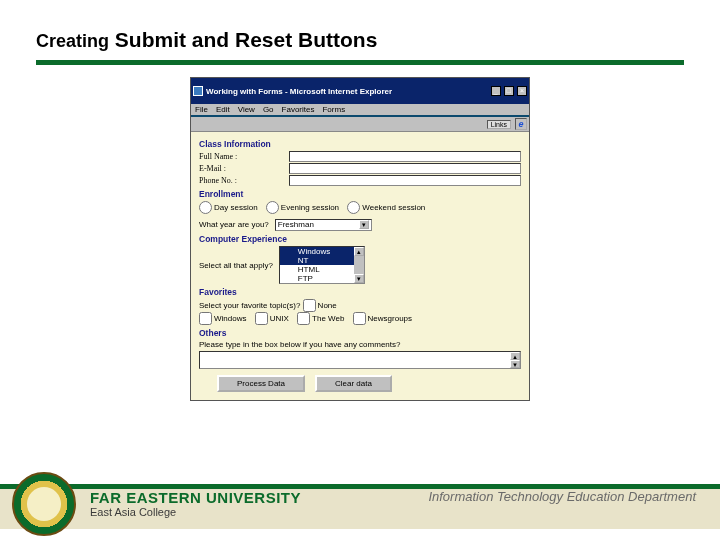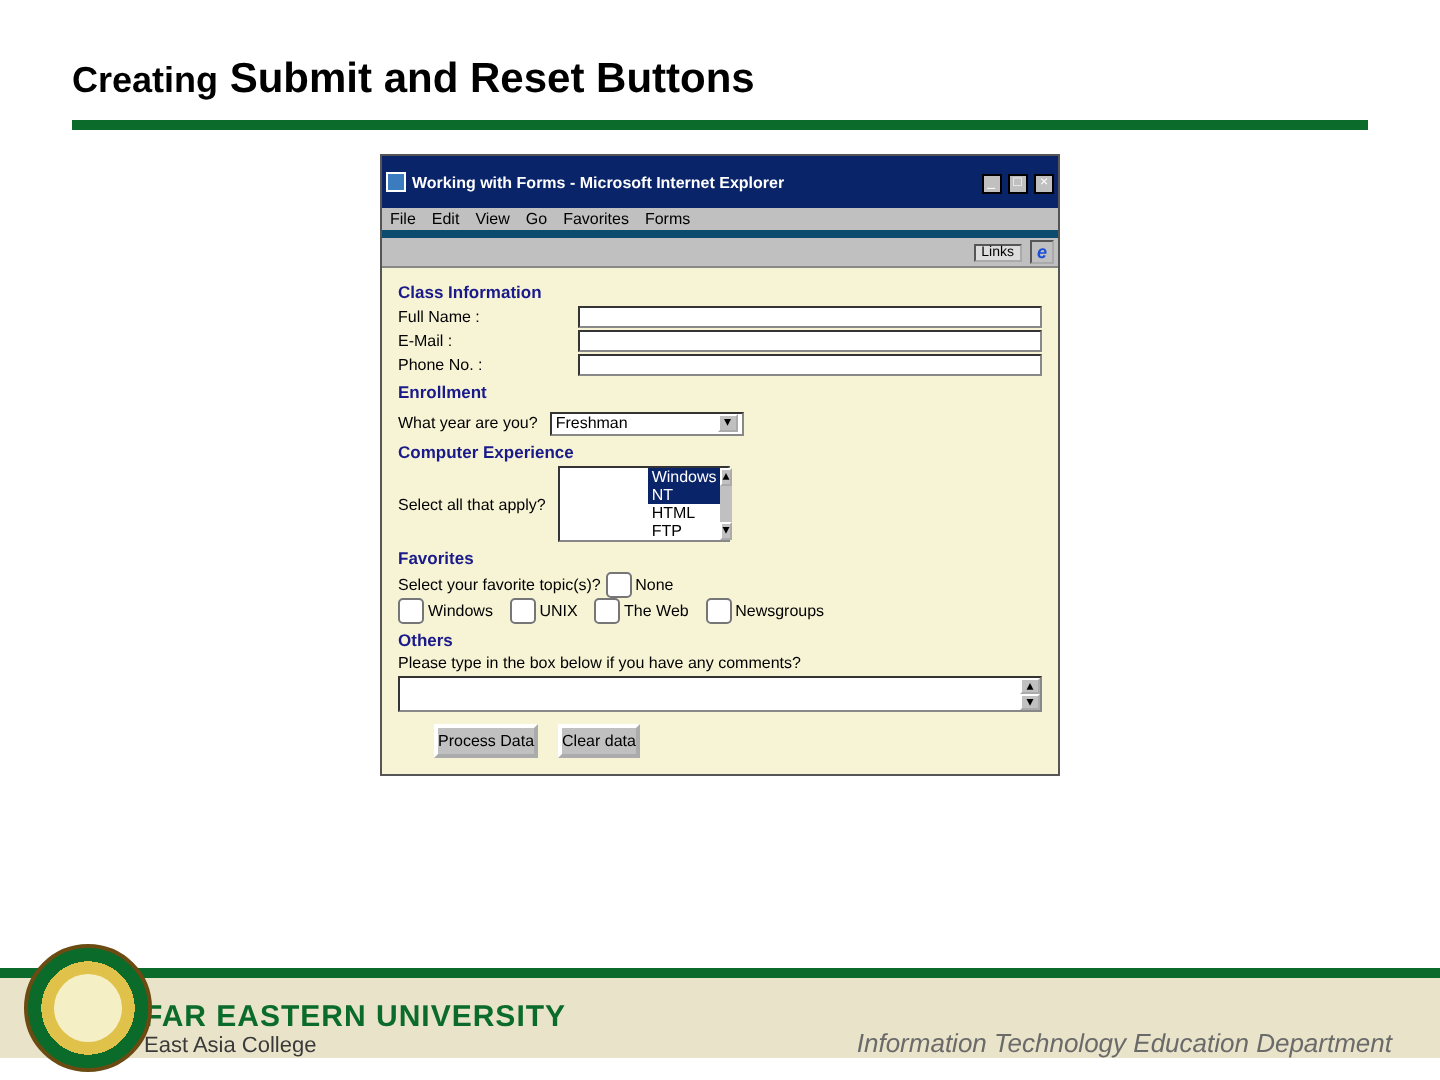--- a/index.html
+++ b/index.html
@@ -6,53 +6,53 @@
   body { width: 720px; height: 540px; background: #fff; font-family: Arial, sans-serif; position: relative; overflow: hidden; }
   .slide { padding: 28px 36px 0 36px; }
   .slide-title { font-size: 21px; font-weight: bold; color: #000; padding-bottom: 4px; }
   .slide-title .c1 { font-size: 18px; }
   .title-rule { height: 5px; background: #0b6b2b; margin-top: 4px; }
   .ie-window { width: 340px; margin: 12px auto 0 auto; border: 1px solid #555; background: #c0c0c0; font-size: 8px; font-family: "MS Sans Serif", Tahoma, sans-serif; }
   .titlebar { background: linear-gradient(#0a246a,#0a246a); color: #fff; display: flex; align-items: center; height: 26px; padding: 0 2px; }
   .tb-icon { width: 10px; height: 10px; background: #3b7bbf; border: 1px solid #fff; margin-right: 3px; }
   .tb-text { flex: 1; font-weight: bold; font-size: 8px; }
   .tb-btns span { display: inline-block; width: 10px; height: 10px; background: #c0c0c0; border: 1px solid #000; margin-left: 1px; text-align: center; line-height: 8px; font-size: 7px; }
-  .menubar { background: #c0c0c0; display: flex; gap: 8px; padding: 1px 4px; border-bottom: 4px solid #0c4a6e; }
+  .menubar { background: #c0c0c0; display: flex; gap: 8px; padding: 1px 4px; border-bottom: 2px solid #0c4a6e; }
   .menubar span { text-decoration: underline; text-decoration-color: transparent; }
   .linksbar { display: flex; justify-content: flex-end; align-items: center; padding: 1px 2px; border-bottom: 1px solid #888; gap: 4px; }
   .linksbar .lnk { border: 1px inset #aaa; padding: 0 3px; background: #ddd; font-size: 7px; }
   .linksbar .elogo { width: 12px; height: 12px; background: #c0c0c0; border: 1px inset #aaa; display: flex; align-items: center; justify-content: center; color: #1a4fd6; font-weight: bold; font-style: italic; font-size: 9px; }
   .content { background: #f7f4d6; padding: 4px 8px 6px 8px; }
   .sect-title { color: #1a1a8a; font-weight: bold; font-size: 8.5px; margin: 3px 0 2px 0; }
   .row { display: flex; align-items: center; margin: 1px 0; }
-  .lbl { width: 90px; font-family: Liberation Sans, sans-serif; font-size: 8px; }
+  .lbl { width: 90px; font-family: Liberation Serif, serif; font-size: 8px; }
   .txt { flex: 1; height: 11px; border: 1px inset #888; background: #fff; }
   .question { font-size: 8px; margin: 2px 0; }
   .radiogrp label { font-size: 8px; margin-right: 6px; }
   .radiogrp input { vertical-align: middle; margin-right: 2px; }
   .selrow { display: flex; align-items: center; gap: 6px; }
   .sel { border: 1px inset #888; background: #fff; height: 12px; display: flex; align-items: center; padding: 0 2px; font-size: 8px; width: 97px; justify-content: space-between; }
   .sel .arrow { background: #c0c0c0; border: 1px outset #fff; width: 10px; height: 9px; text-align: center; line-height: 8px; font-size: 7px; }
   .listbox { border: 1px inset #888; background: #fff; width: 86px; font-size: 8px; display: flex; }
   .listbox .items { flex: 1; }
-  .listbox .items div { padding: 0 2px; margin-left: 44px; }
+  .listbox .items div { padding: 0 18px; }
   .listbox .items .hl { background: #0a246a; color: #fff; }
   .listbox .sb { width: 10px; background: #c0c0c0; display: flex; flex-direction: column; justify-content: space-between; }
   .listbox .sb span { border: 1px outset #fff; height: 9px; text-align: center; line-height: 7px; font-size: 7px; }
   .chkgrp label { font-size: 8px; margin-right: 6px; }
   .chkgrp input { vertical-align: middle; margin-right: 2px; }
   .textarea { border: 1px inset #888; background: #fff; height: 18px; display: flex; margin-top: 1px; }
   .textarea .ta-body { flex: 1; }
   .textarea .sb { width: 10px; background: #c0c0c0; display: flex; flex-direction: column; justify-content: space-between; }
   .textarea .sb span { border: 1px outset #fff; height: 8px; text-align: center; line-height: 7px; font-size: 7px; }
   .btnrow { display: flex; gap: 10px; margin: 6px 0 2px 18px; }
-  .formbtn { font-size: 8px; padding: 2px 0; background: #c0c0c0; border: 2px outset #fff; }
+  .formbtn { font-size: 8px; padding: 2px 18px; background: #c0c0c0; border: 2px outset #fff; }
   .footer { position: absolute; left: 0; bottom: 0; width: 100%; height: 56px; }
   .foot-rule { height: 5px; background: #0b6b2b; }
-  .foot-bar { height: 40px; background: #e8e3c9; display: flex; align-items: flex-end; gap: 14px; padding-left: 72px; }
+  .foot-bar { height: 40px; background: #e8e3c9; display: flex; align-items: flex-start; gap: 14px; padding-left: 90px; }
   .seal { position: absolute; left: 12px; bottom: 4px; width: 64px; height: 64px; border-radius: 50%; background: radial-gradient(circle,#e0c24a 0 55%, #0b6b2b 55% 75%, #a77b2b 75% 100%); border: 2px solid #6b4b12; display:flex; align-items:center; justify-content:center; }
   .seal-inner { width: 34px; height: 34px; border-radius: 50%; background: #f5efc6; }
   .uni-name { color: #0b6b2b; }
   .uni-name .l1 { font-weight: bold; font-size: 15px; letter-spacing: .5px; }
   .uni-name .l2 { font-size: 11px; color: #3a3a3a; }
   .dept { margin-left: auto; margin-right: 24px; color: #6a6a6a; font-style: italic; font-size: 13px; }
 </style>
 </head>
 <body>
 
@@ -94,20 +94,25 @@
       <div class="row">
           <div class="lbl">E-Mail    :</div>
           <div class="txt"></div>
         </div>
       <div class="row">
           <div class="lbl">Phone No. :</div>
           <div class="txt"></div>
         </div>
 
       <div class="sect-title">Enrollment</div>
+      <div class="radiogrp">
+        <label><input type="radio" style=""><span>Day session</span></label>
+        <label><input type="radio" style=""><span>Evening session</span></label>
+        <label><input type="radio" style=""><span>Weekend session</span></label>
+      </div>
       <div class="selrow" style="margin-top:4px">
         <div class="question">What year are you?</div>
         <div class="sel">
           <span>Freshman</span>
           <span class="arrow">▾</span>
         </div>
       </div>
 
       <div class="sect-title">Computer Experience</div>
       <div class="selrow">

